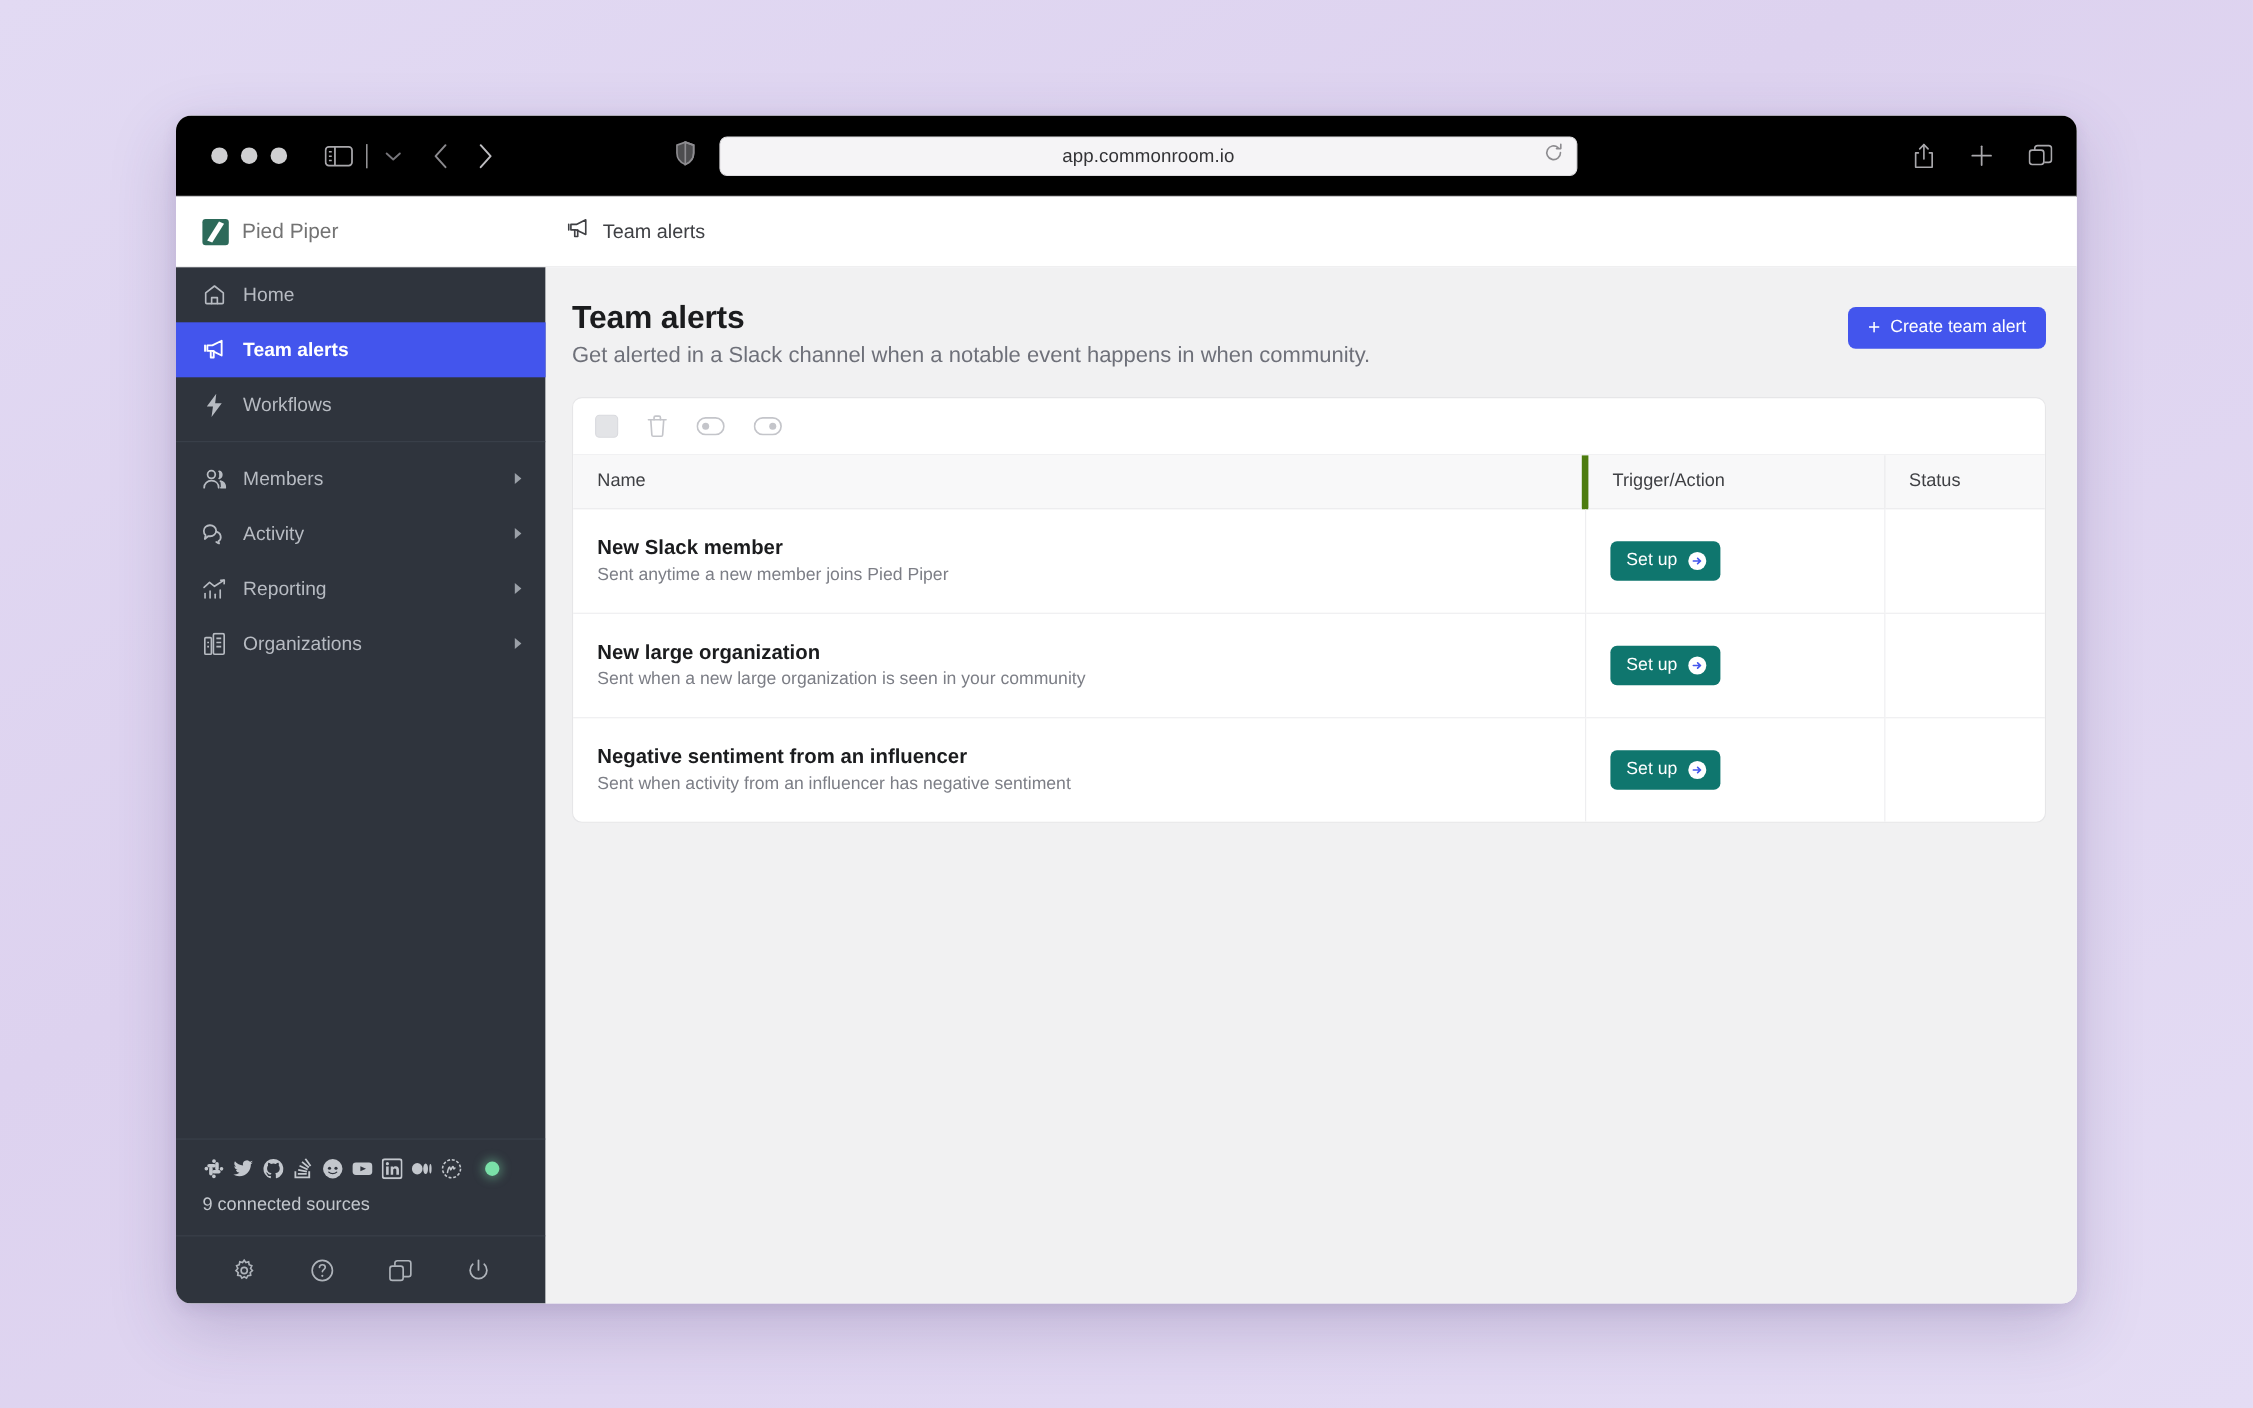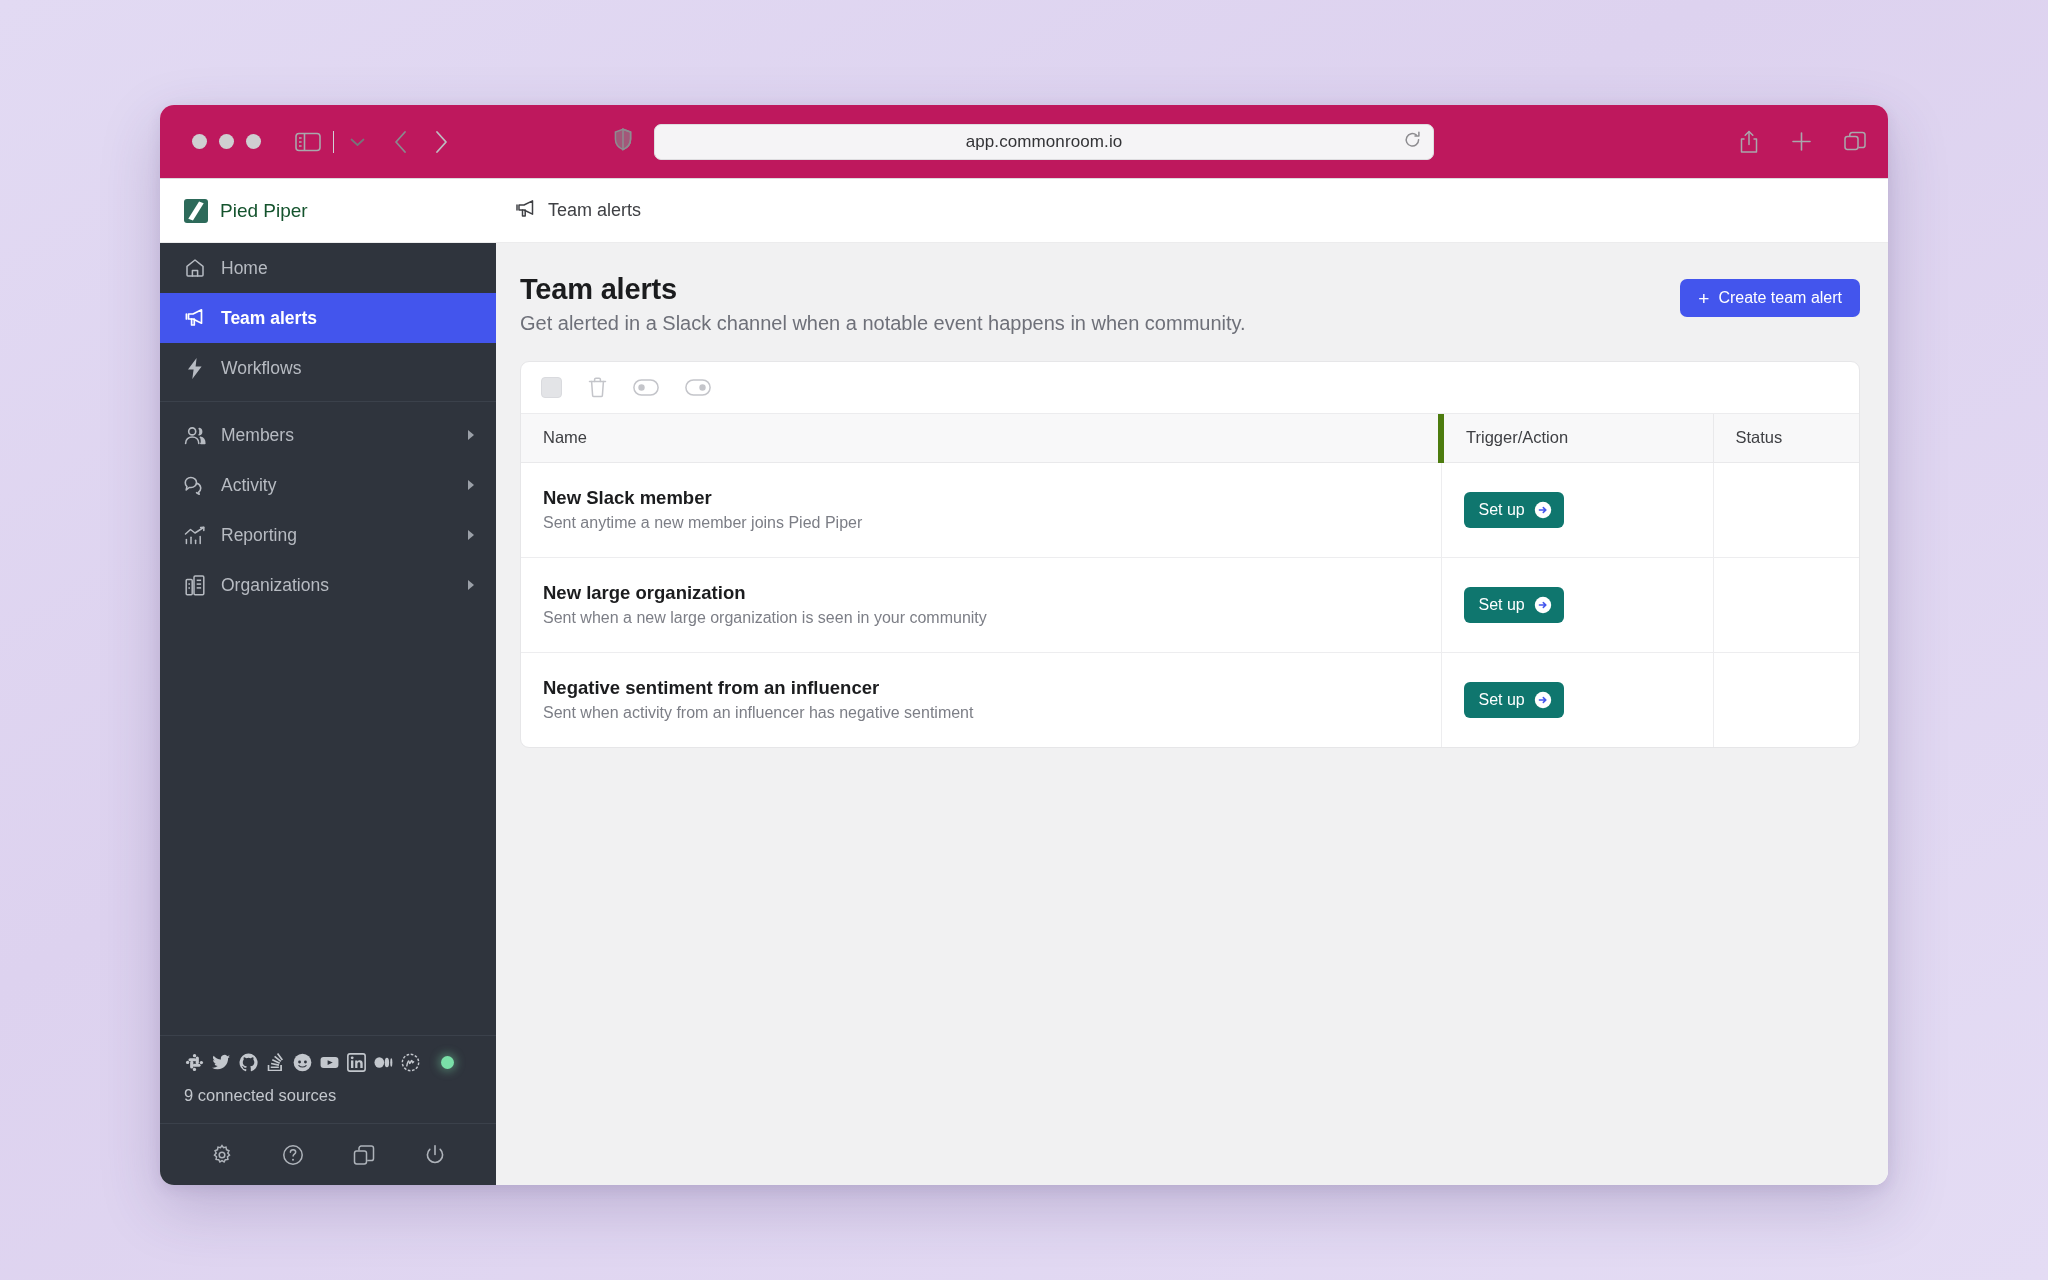--- a/index.html
+++ b/index.html
@@ -18,21 +18,21 @@
     background: #ffffff;
     border-radius: 14px;
     box-shadow: 0 22px 60px rgba(70,50,110,.22), 0 4px 14px rgba(70,50,110,.10);
     overflow: hidden;
     display: flex; flex-direction: column;
   }
 
   
   .browser-toolbar {
     height: 74px;
-    background: #be185d;
+    background: #000000;
     border-bottom: 1px solid #dcdbdd;
     display: flex; align-items: center;
     padding: 0 22px 0 32px;
     flex: 0 0 auto;
     position: relative;
   }
   .traffic-lights { display: flex; gap: 12px; align-items: center; }
   .tl { width: 15px; height: 15px; border-radius: 50%; background: #cfcfd1; }
 
   .tb-icon { color: #a9a8ac; display: flex; align-items: center; justify-content: center; }
@@ -73,21 +73,21 @@
   .brand-logo {
     width: 24px; height: 24px; border-radius: 3px;
     background: #2d6a5a; position: relative; flex: 0 0 auto;
     overflow: hidden;
   }
   .brand-logo::after {
     content: ""; position: absolute;
     left: 50%; top: 2px; width: 5px; height: 20px;
     background: #ffffff; transform: translateX(-50%) rotate(22deg) skewX(-10deg);
   }
-  .brand-name { margin-left: 12px; font-size: 19px; color: #14532d; font-weight: 400; }
+  .brand-name { margin-left: 12px; font-size: 19px; color: #737373; font-weight: 400; }
   .breadcrumb { display: flex; align-items: center; gap: 11px; padding-left: 20px; }
   .breadcrumb-text { font-size: 18px; color: #3f4044; }
 
   .app-body { flex: 1 1 auto; display: flex; min-height: 0; }
 
   
   .sidebar {
     width: 336px; flex: 0 0 auto;
     background: #2f343d;
     display: flex; flex-direction: column;

